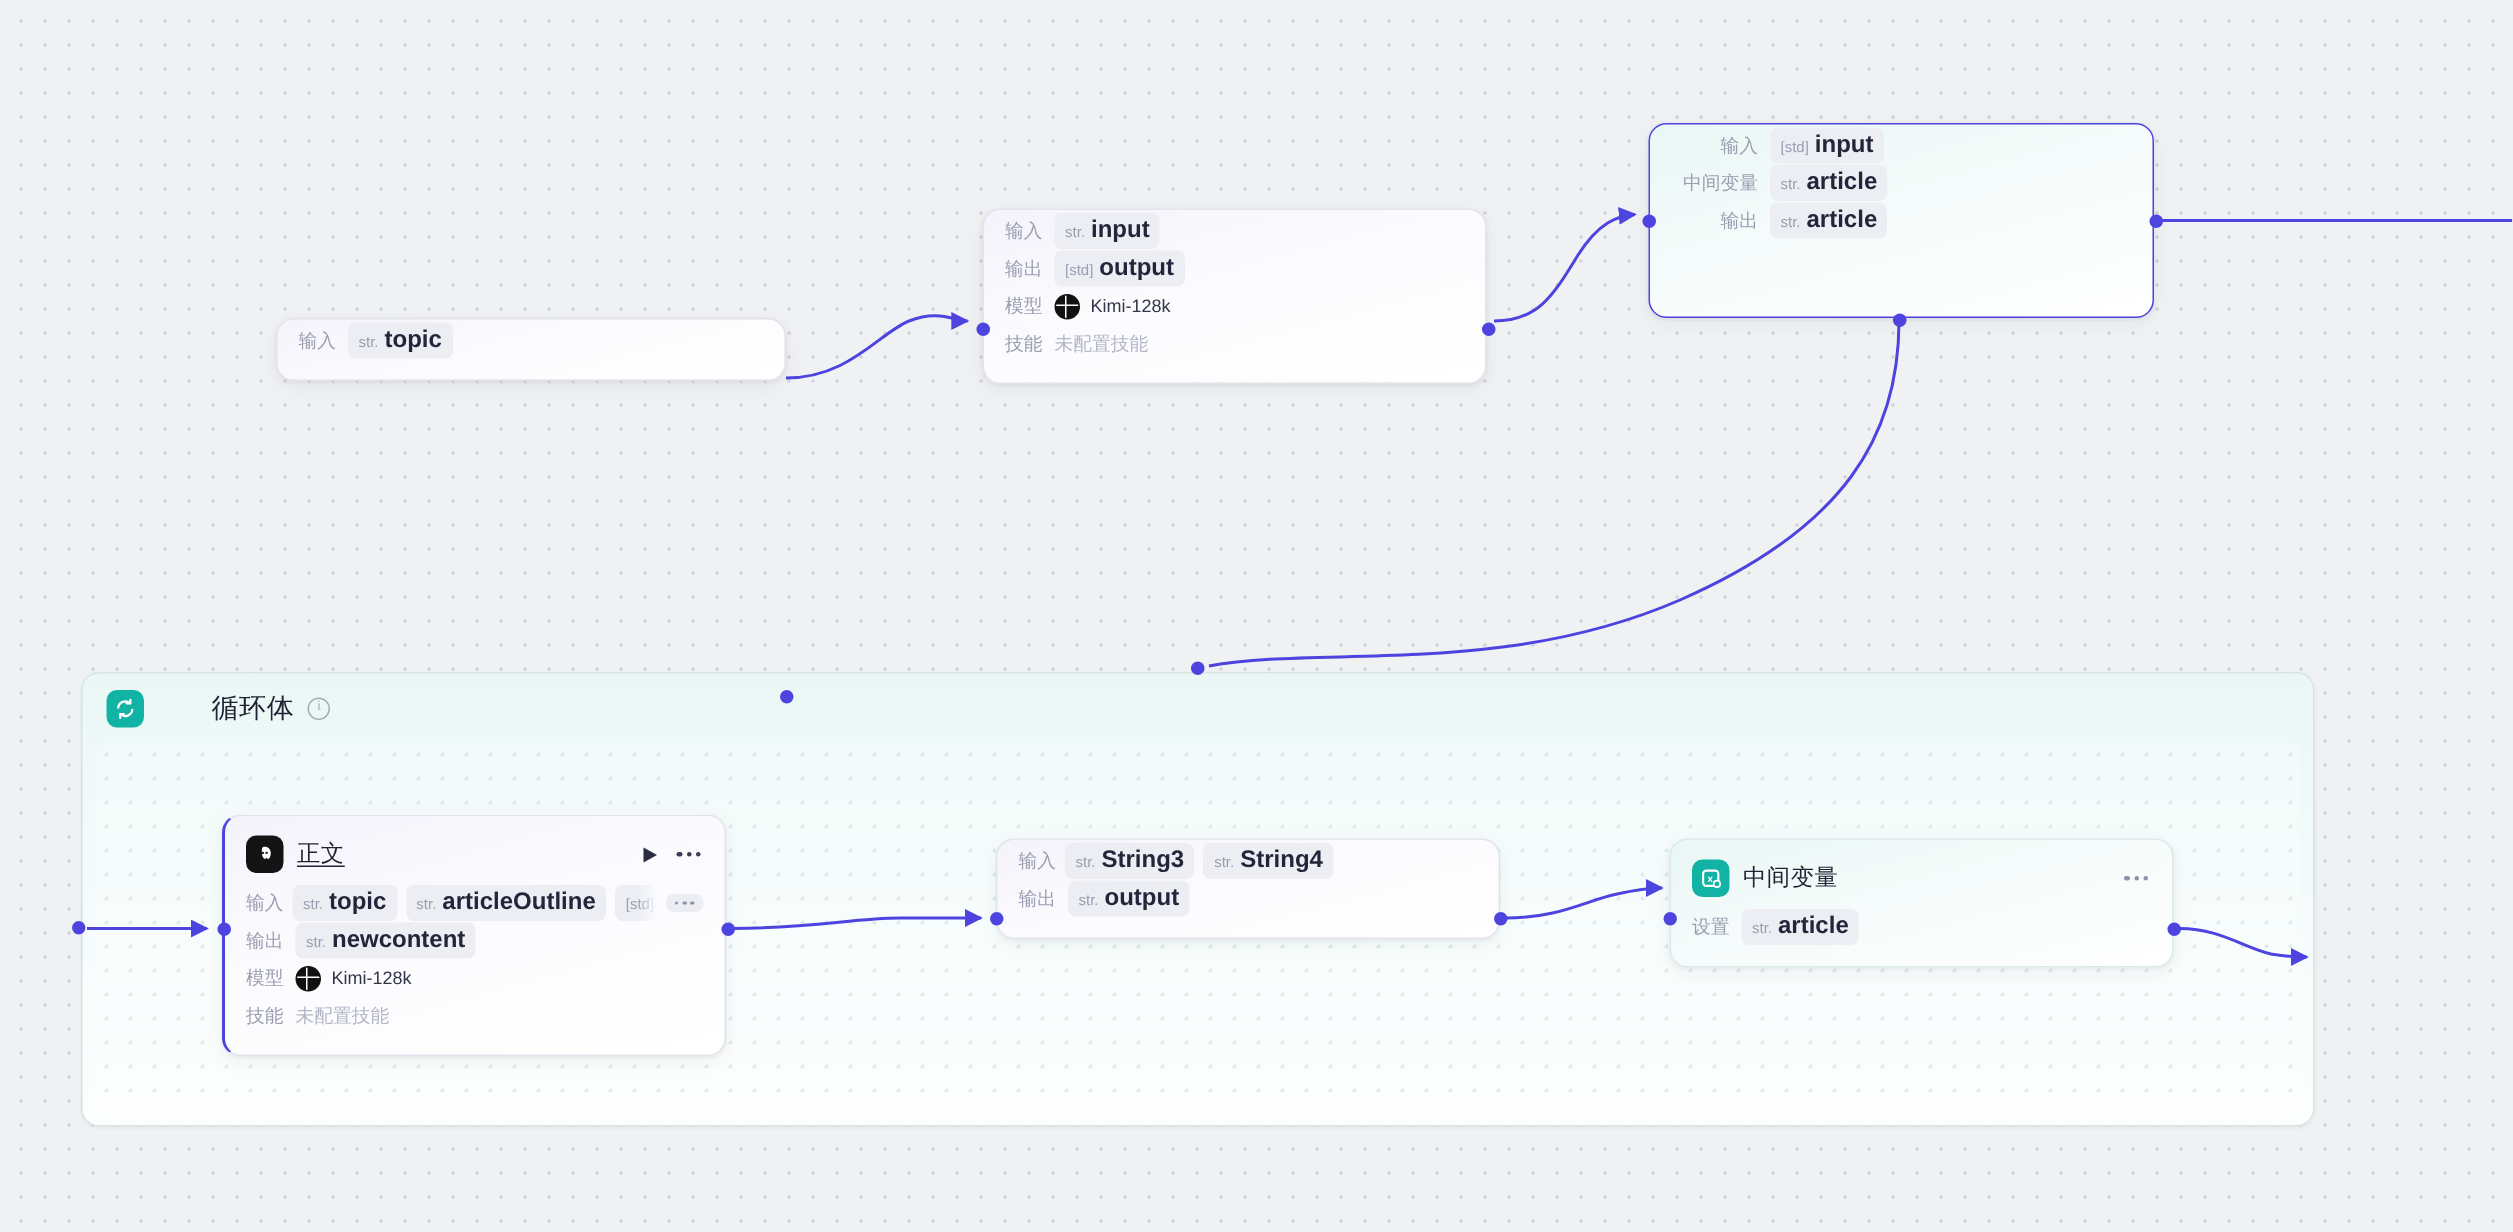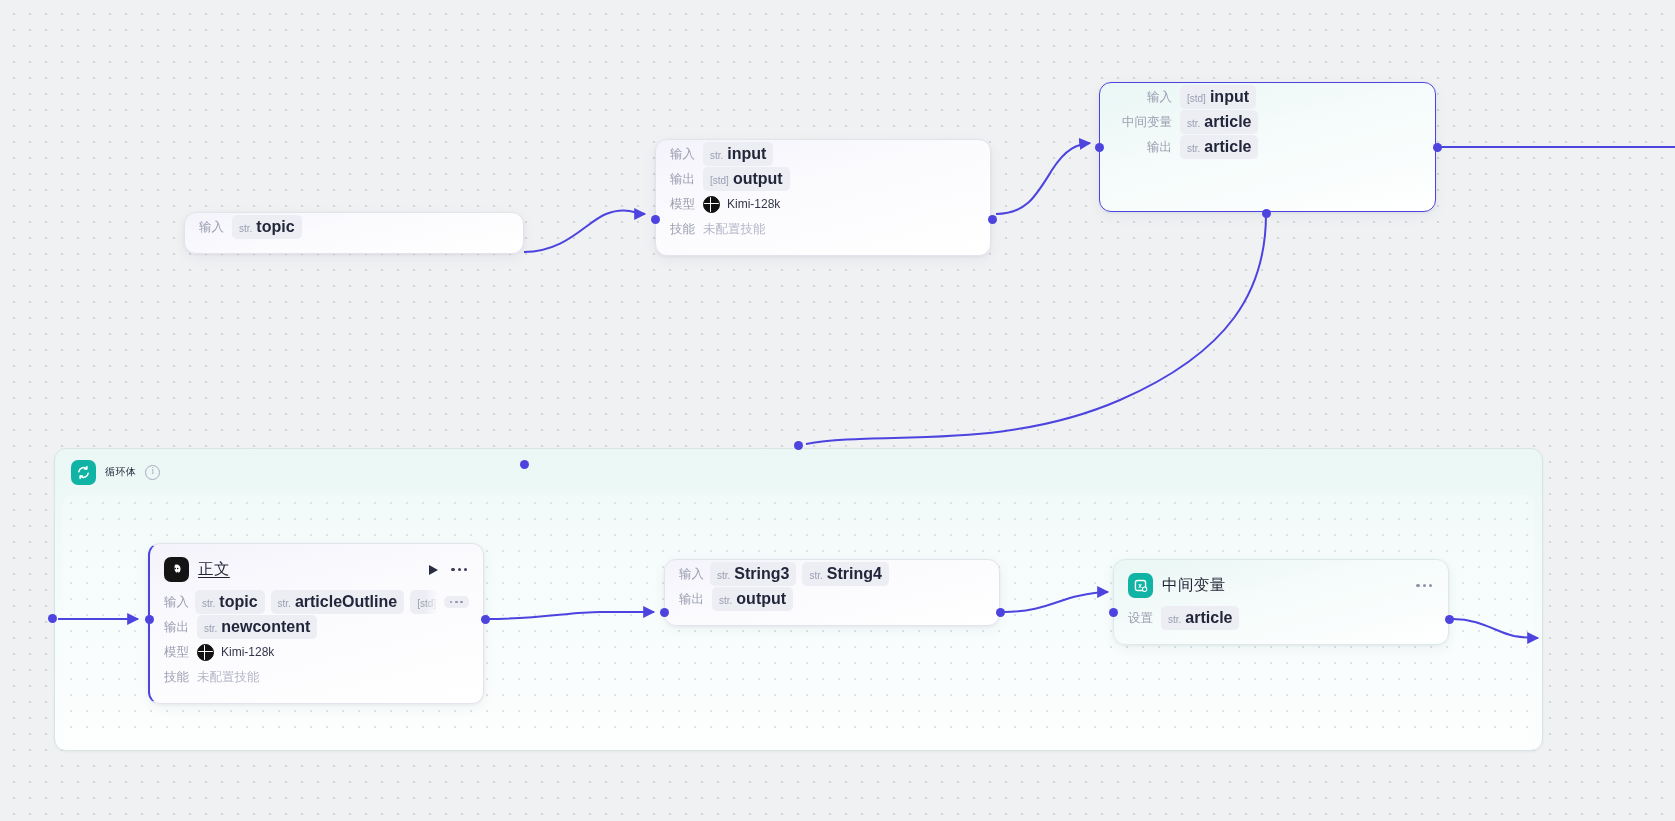--- a/index.html
+++ b/index.html
@@ -196,21 +196,21 @@
     box-shadow: 0 1px 3px rgba(28,30,60,0.05);
     z-index: 2;
     overflow: hidden;
   }
   #loop-body .lb-head {
     display: flex; align-items: center; gap: 9px;
     padding: 12px 16px;
     height: 46px;
     box-sizing: border-box;
   }
-  #loop-body .lb-title { font-size: 10px; color: #1f2233; letter-spacing: .4px; }
+  #loop-body .lb-title { font-size: 18px; color: #1f2233; letter-spacing: .4px; margin-left: 36px; }
   .info-circle {
     width: 13px; height: 13px;
     border-radius: 50%;
     border: 1.2px solid #a9acbd;
     color: #a9acbd;
     font-size: 9.5px;
     line-height: 11px;
     text-align: center;
     font-family: "Liberation Serif", serif;
     cursor: pointer;

